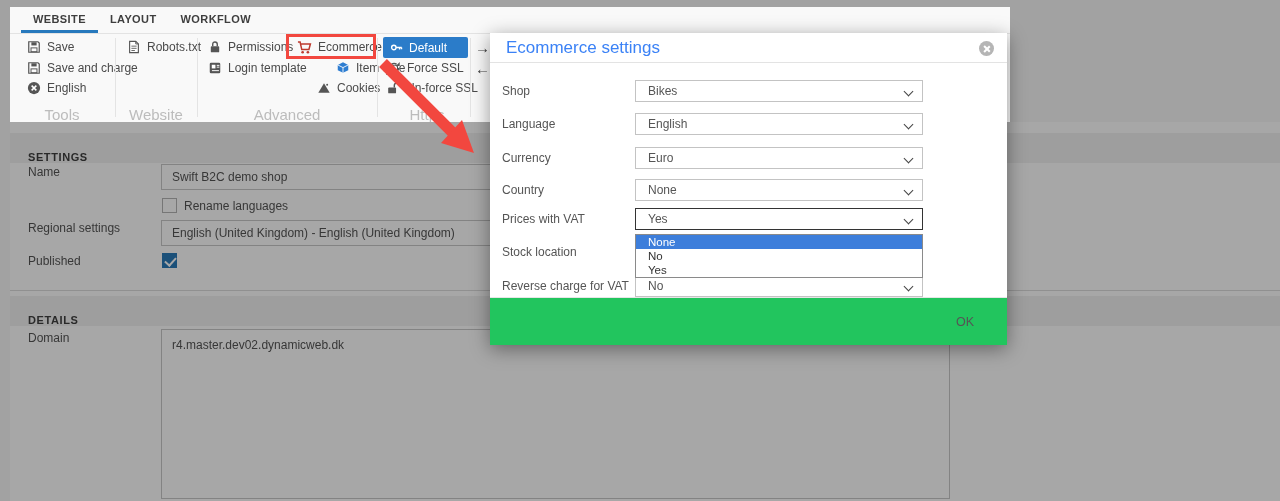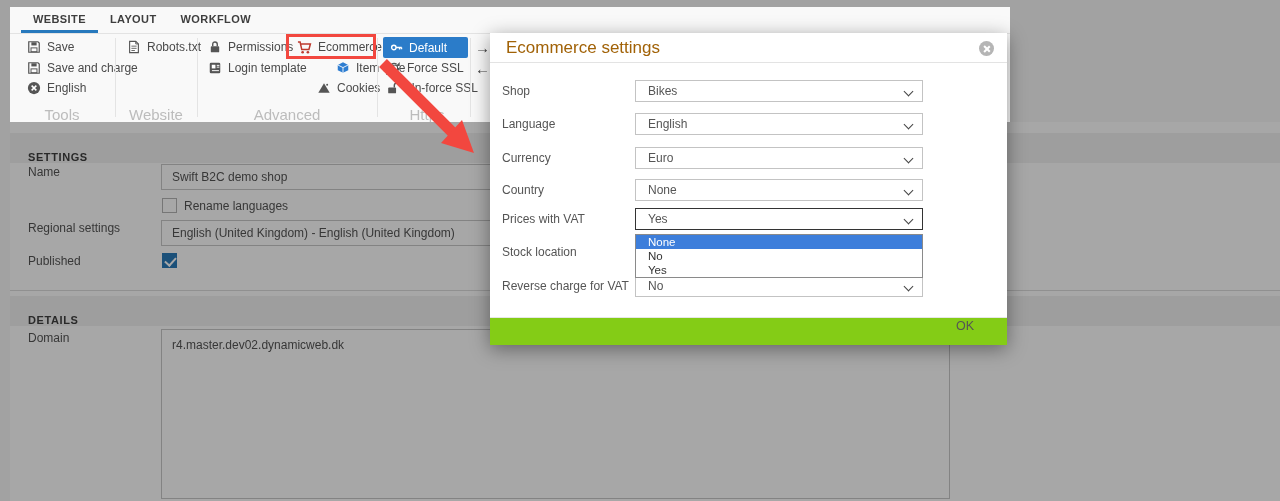--- a/index.html
+++ b/index.html
@@ -81,21 +81,21 @@
   }
   
   .dialog{
     position:absolute;left:490px;top:33px;width:517px;height:312px;
     background:#fff;box-shadow:0 4px 18px rgba(0,0,0,.4);z-index:10;
   }
   .dlg-header{
     position:absolute;left:0;top:0;width:100%;height:30px;
     border-bottom:1px solid #e3e3e3;box-sizing:border-box;
   }
-  .dlg-title{position:absolute;left:16px;top:5px;font-size:17px;color:#a16207;}
+  .dlg-title{position:absolute;left:16px;top:5px;font-size:17px;color:#3b82f6;}
   .dlg-close{
     position:absolute;right:13px;top:8px;width:15px;height:15px;border-radius:50%;
     background:#b5b5b5;cursor:default;
   }
   .dlg-close::before,.dlg-close::after{
     content:"";position:absolute;left:7px;top:3.5px;width:1.6px;height:8px;background:#fff;
   }
   .dlg-close::before{transform:rotate(45deg);}
   .dlg-close::after{transform:rotate(-45deg);}
   .dlg-label{position:absolute;left:12px;font-size:12px;color:#555;white-space:nowrap;}
@@ -111,23 +111,23 @@
   }
   .listbox{
     position:absolute;left:145px;top:201px;width:288px;box-sizing:border-box;
     background:#fff;border:1px solid #8a8a8a;z-index:12;
   }
   .listbox .opt{
     height:14px;line-height:14px;font-size:11.5px;color:#333;padding-left:12px;cursor:default;
   }
   .listbox .opt.sel{background:#3d7edb;color:#fff;}
   .dlg-footer{
-    position:absolute;left:0;bottom:0;width:100%;height:28px;box-sizing:border-box;
-    background:#84cc16;border-top:1px solid #e6e6e6;
-    display:flex;align-items:flex-start;justify-content:flex-end;
+    position:absolute;left:0;bottom:0;width:100%;height:48px;box-sizing:border-box;
+    background:#22c55e;border-top:1px solid #e6e6e6;
+    display:flex;align-items:center;justify-content:flex-end;
   }
   .ok-btn{font-size:12.5px;color:#555;margin-right:27px;cursor:default;background:none;border:none;font-family:inherit;}
   
   .anno-box{
     position:absolute;left:286px;top:34px;width:90px;height:25px;box-sizing:border-box;
     border:3px solid #f2473f;z-index:30;pointer-events:none;
   }
   .anno-svg{position:absolute;left:0;top:0;z-index:30;pointer-events:none;}
 </style>
 </head>

